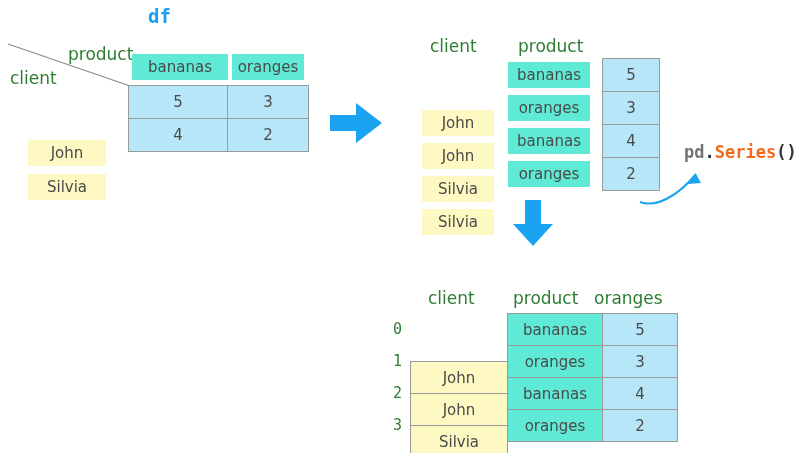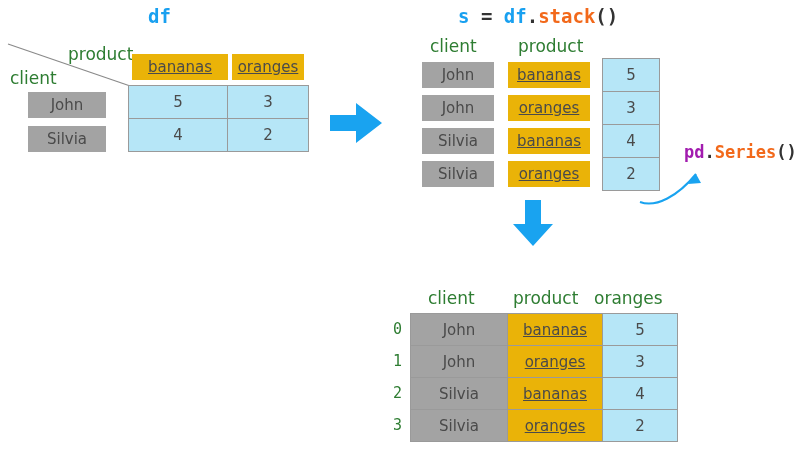--- a/index.html
+++ b/index.html
@@ -22,21 +22,21 @@
     font-family: "DejaVu Sans Mono", monospace;
     font-size: 19px;
     font-weight: bold;
     white-space: pre;
     letter-spacing: 0px;
   }
   .tok-var   { color: #18A0F0; }
   .tok-meth  { color: #F2691B; }
   .tok-punct { color: #333333; }
   .tok-str   { color: #2E8B2E; }
-  .tok-plain { color: #a21caf; }
+  .tok-plain { color: #737373; }
 
   
   .hdr-label {
     font-family: "DejaVu Sans", sans-serif;
     font-size: 17px;
     color: #2E7D32;
     white-space: pre;
   }
   .idx-num {
     font-family: "DejaVu Sans Mono", monospace;
@@ -50,22 +50,22 @@
   .cell {
     font-family: "DejaVu Sans", sans-serif;
     font-size: 15px;
     color: #4a4a4a;
     display: flex;
     align-items: center;
     justify-content: center;
     box-sizing: border-box;
     white-space: pre;
   }
-  .c-orange { background: #a3a3a3; }
-  .c-green  { background: #eab308; text-decoration: underline; }
+  .c-orange { background: #fef9c3; margin-top: 48px; }
+  .c-green  { background: #5eead4; }
   .c-blue   { background: #B6E6F7; }
   .bordered { border: 1px solid #9a9a9a; }
 
   
   .grid-cell { box-sizing: border-box; }
 
   
   .big-arrow { }
 </style>
 </head>
@@ -90,21 +90,20 @@
 
   <div class="abs cell c-blue bordered grid-cell" style="left:128px; top:85px; width:100px; height:34px;">5</div>
   <div class="abs cell c-blue bordered grid-cell" style="left:227px; top:85px; width:82px; height:34px;">3</div>
   <div class="abs cell c-blue bordered grid-cell" style="left:128px; top:118px; width:100px; height:34px;">4</div>
   <div class="abs cell c-blue bordered grid-cell" style="left:227px; top:118px; width:82px; height:34px;">2</div>
 
   <svg class="abs big-arrow" style="left:328px; top:100px; width:56px; height:46px;" width="56" height="46" viewBox="0 0 56 46">
     <path d="M2 15 H28 V3 L54 23 L28 43 V31 H2 Z" fill="#19A3F0"></path>
   </svg>
 
-  <div class="abs code-title" style="left:458px; top:5px;"><span class="tok-var">s</span><span class="tok-punct"> = </span><span class="tok-var">df</span><span class="tok-punct">.</span><span class="tok-meth">stack</span><span class="tok-punct">()</span></div>
 
   <div class="abs hdr-label" style="left:430px; top:36px;">client</div>
   <div class="abs hdr-label" style="left:518px; top:36px;">product</div>
 
   <div class="abs cell c-orange" style="left:422px; top:62px; width:72px; height:26px;">John</div>
   <div class="abs cell c-green" style="left:508px; top:62px; width:82px; height:26px;">bananas</div>
   <div class="abs cell c-blue bordered" style="left:602px; top:58px; width:58px; height:34px;">5</div>
 
   <div class="abs cell c-orange" style="left:422px; top:95px; width:72px; height:26px;">John</div>
   <div class="abs cell c-green" style="left:508px; top:95px; width:82px; height:26px;">oranges</div>

